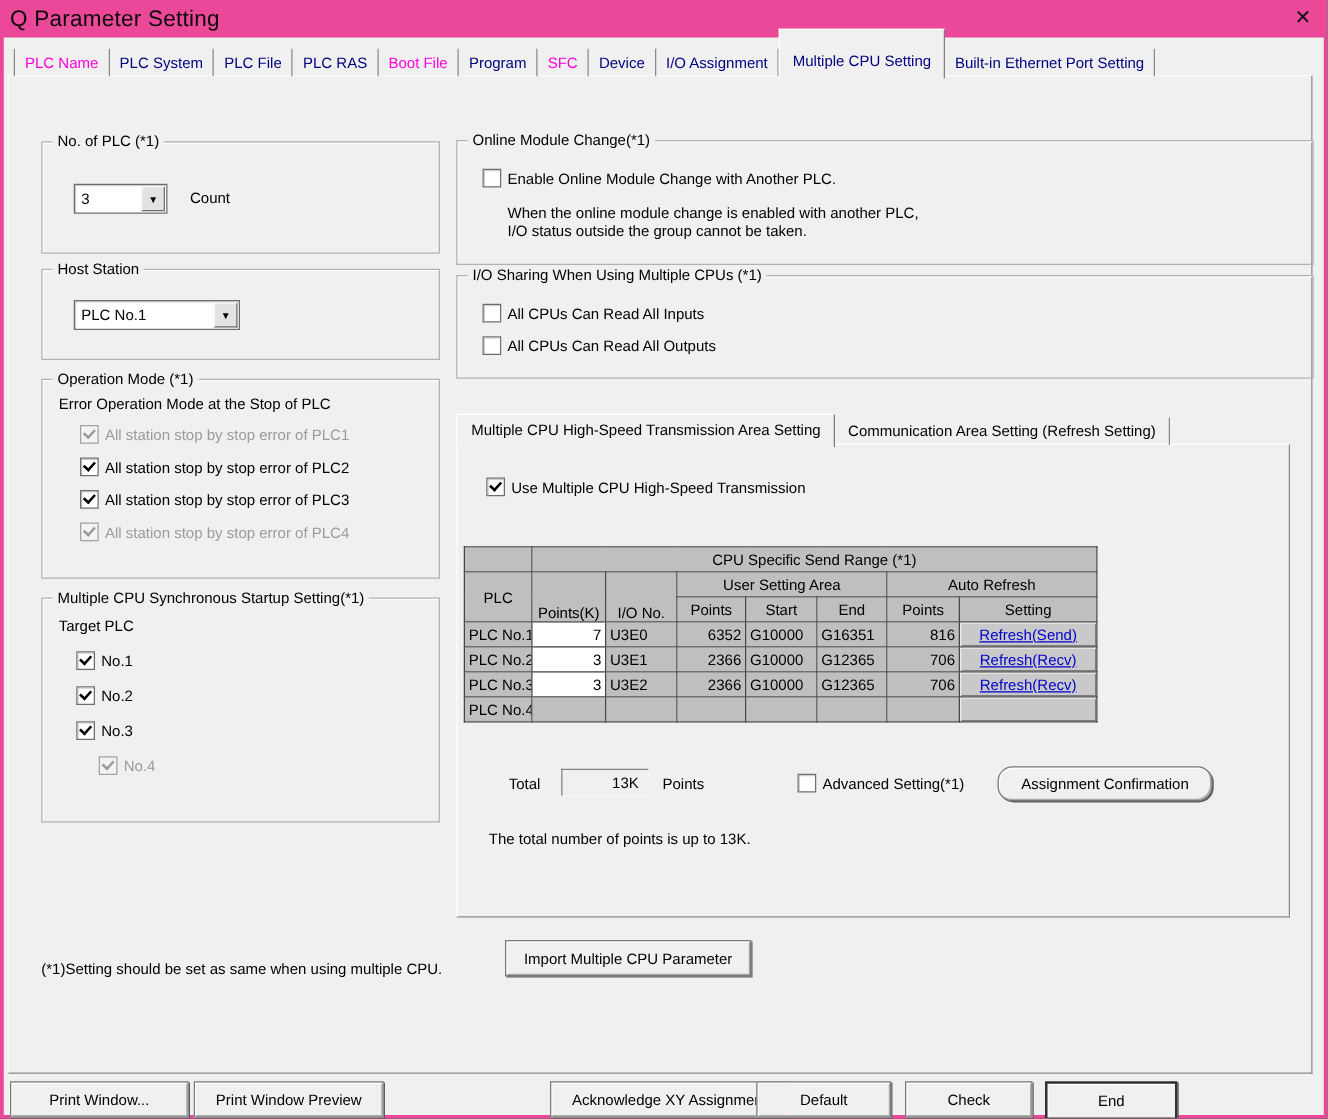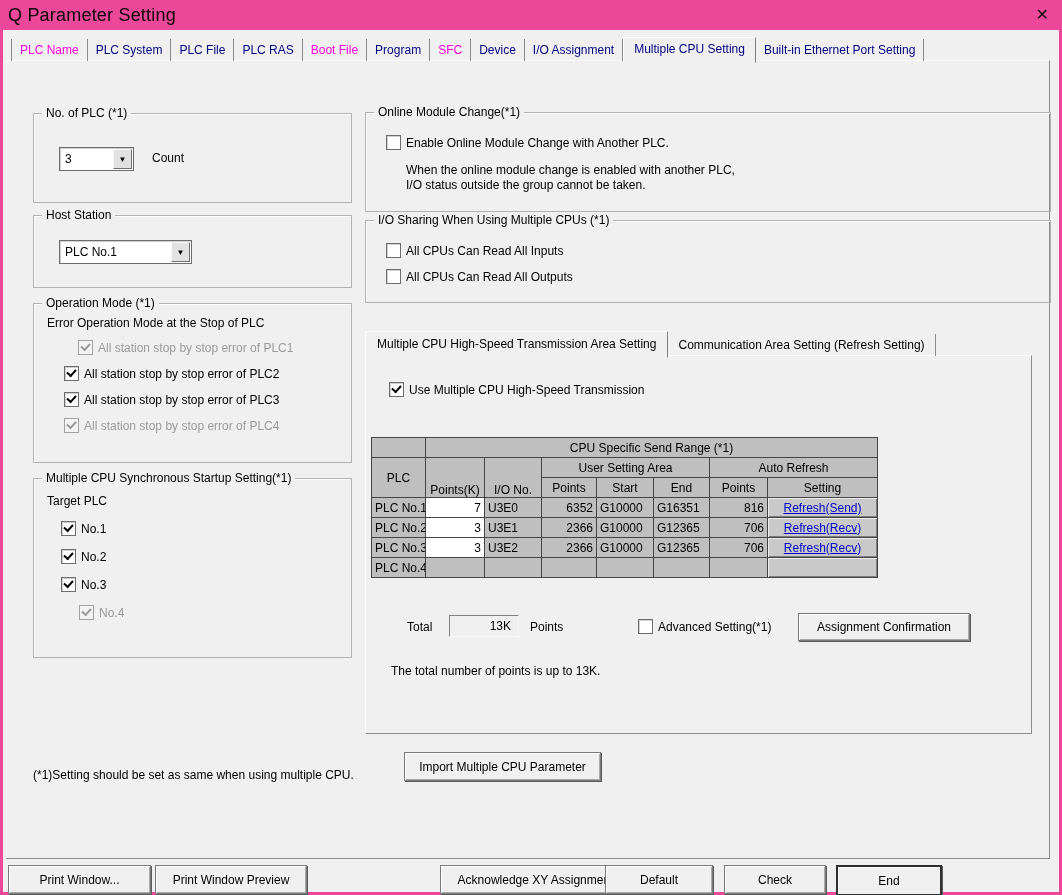--- a/index.html
+++ b/index.html
@@ -11,21 +11,21 @@
   .client{position:absolute;left:3px;top:30px;width:1056px;height:862px;background:#F0F0F0;}
 
   .page{position:absolute;left:3px;top:30px;width:1042px;height:797px;background:#F0F0F0;
     border:1px solid;border-color:#fbfbfb #8b8b8b #8b8b8b #fbfbfb;}
 
   .tabstrip{position:absolute;left:8px;top:8px;height:23px;display:flex;align-items:flex-end;z-index:3;}
   .tab{padding:4px 8px;color:#000080;border-right:1px solid #8a8a8a;line-height:14px;white-space:nowrap;}
   .tab.first{border-left:1px solid #8a8a8a;}
   .tab.changed{color:#FF00DC;}
   .tab.active{background:#F0F0F0;border:1px solid;border-color:#ffffff #7e7e7e #F0F0F0 #ffffff;
-    padding:4px 10px 6px;position:relative;top:2px;}
+    padding:18px 10px 6px;position:relative;top:2px;}
 
   .group{position:absolute;border:1px solid #b2b2b2;box-shadow:inset 1px 1px 0 #fdfdfd;}
   .legend{position:absolute;top:-8px;left:8px;background:#F0F0F0;padding:0 4px;white-space:nowrap;}
   .stext{position:absolute;white-space:nowrap;}
 
   .cb{position:absolute;display:flex;align-items:center;gap:5px;white-space:nowrap;}
   .box{width:13px;height:13px;background:#fff;border:1px solid #6d6d6d;position:relative;flex:none;
     box-shadow:inset 1px 1px 0 #cfcfcf;}
   .box.checked::after{content:"";position:absolute;left:2px;top:2px;width:7px;height:4px;
     border-left:2px solid #000;border-bottom:2px solid #000;transform:rotate(-48deg);}
@@ -110,21 +110,21 @@
       <span class="legend">Host Station</span>
       <div class="combo" style="left:25px;top:24px;width:131px;">
         <span class="val">PLC No.1</span>
         <span class="drop">▼</span>
       </div>
     </div>
 
     <div class="group" style="left:30px;top:273px;width:317px;height:158px;">
       <span class="legend">Operation Mode (*1)</span>
       <span class="stext" style="left:13px;top:12px;">Error Operation Mode at the Stop of PLC</span>
-      <div class="cb disabled" style="left:30px;top:36px;margin-left:14px;">
+      <div class="cb disabled" style="left:30px;top:36px;">
         <span class="box checked"></span>
         <span class="lbl">All station stop by stop error of PLC1</span>
       </div>
       <div class="cb" style="left:30px;top:62px;">
         <span class="box checked"></span>
         <span class="lbl">All station stop by stop error of PLC2</span>
       </div>
       <div class="cb" style="left:30px;top:88px;">
         <span class="box checked"></span>
         <span class="lbl">All station stop by stop error of PLC3</span>
@@ -264,21 +264,21 @@
 
 
       <span class="stext" style="left:41px;top:264px;">Total</span>
       <div class="sunken" style="left:83px;top:259px;width:70px;height:22px;">13K</div>
       <span class="stext" style="left:164px;top:264px;">Points</span>
 
       <div class="cb" style="left:272px;top:263px;">
         <span class="box"></span>
         <span class="lbl">Advanced Setting(*1)</span>
       </div>
-      <div class="btn" style="left:432px;top:257px;width:170px;height:26px;">Assignment Confirmation</div>
+      <div class="btn" style="left:432px;top:257px;width:170px;height:26px;border-radius:12px;">Assignment Confirmation</div>
 
       <span class="stext" style="left:25px;top:308px;">The total number of points is up to 13K.</span>
     </div>
 
     <span class="stext" style="left:30px;top:738px;">(*1)Setting should be set as same when using multiple CPU.</span>
     <div class="btn" style="left:401px;top:722px;width:195px;height:27px;">Import Multiple CPU Parameter</div>
 
     <div class="btn" style="left:5px;top:835px;width:141px;height:27px;">Print Window...</div>
     <div class="btn" style="left:152px;top:835px;width:150px;height:27px;">Print Window Preview</div>
     <div class="btn" style="left:392px;top:835px;width:189px;height:27px;margin-left:45px;">Acknowledge XY Assignment</div>

